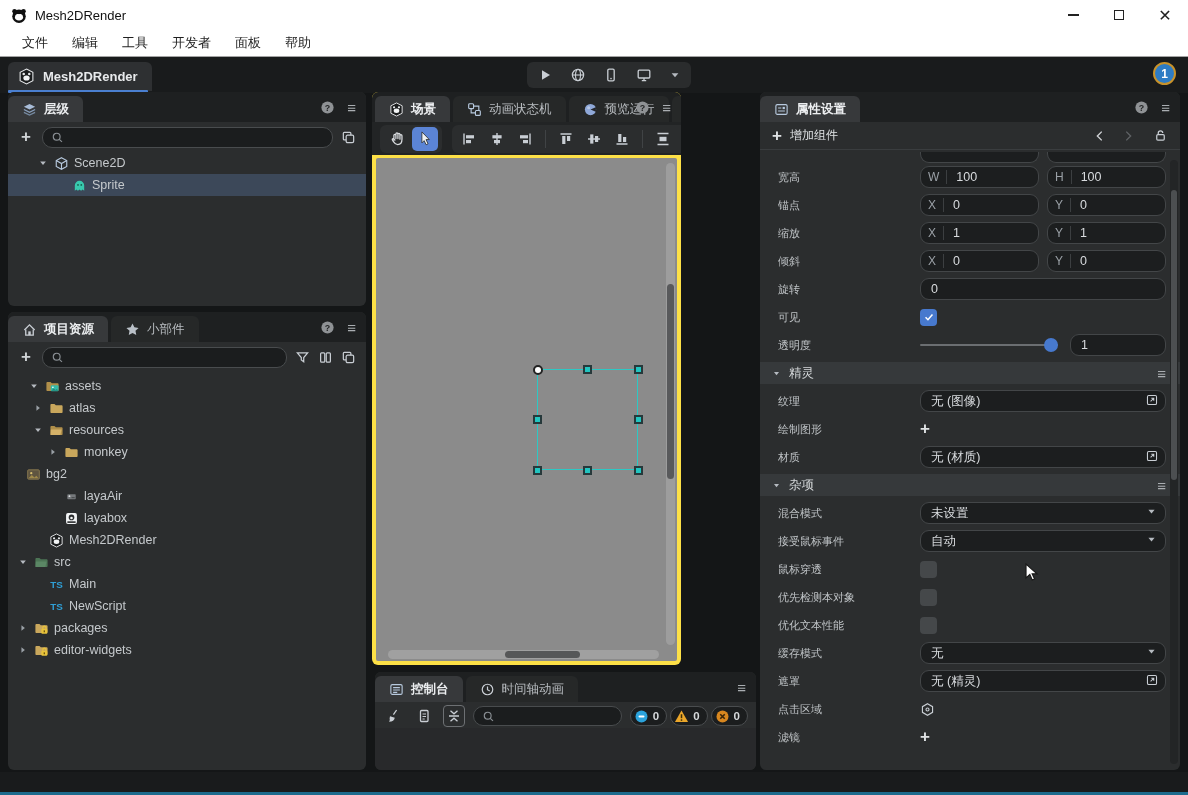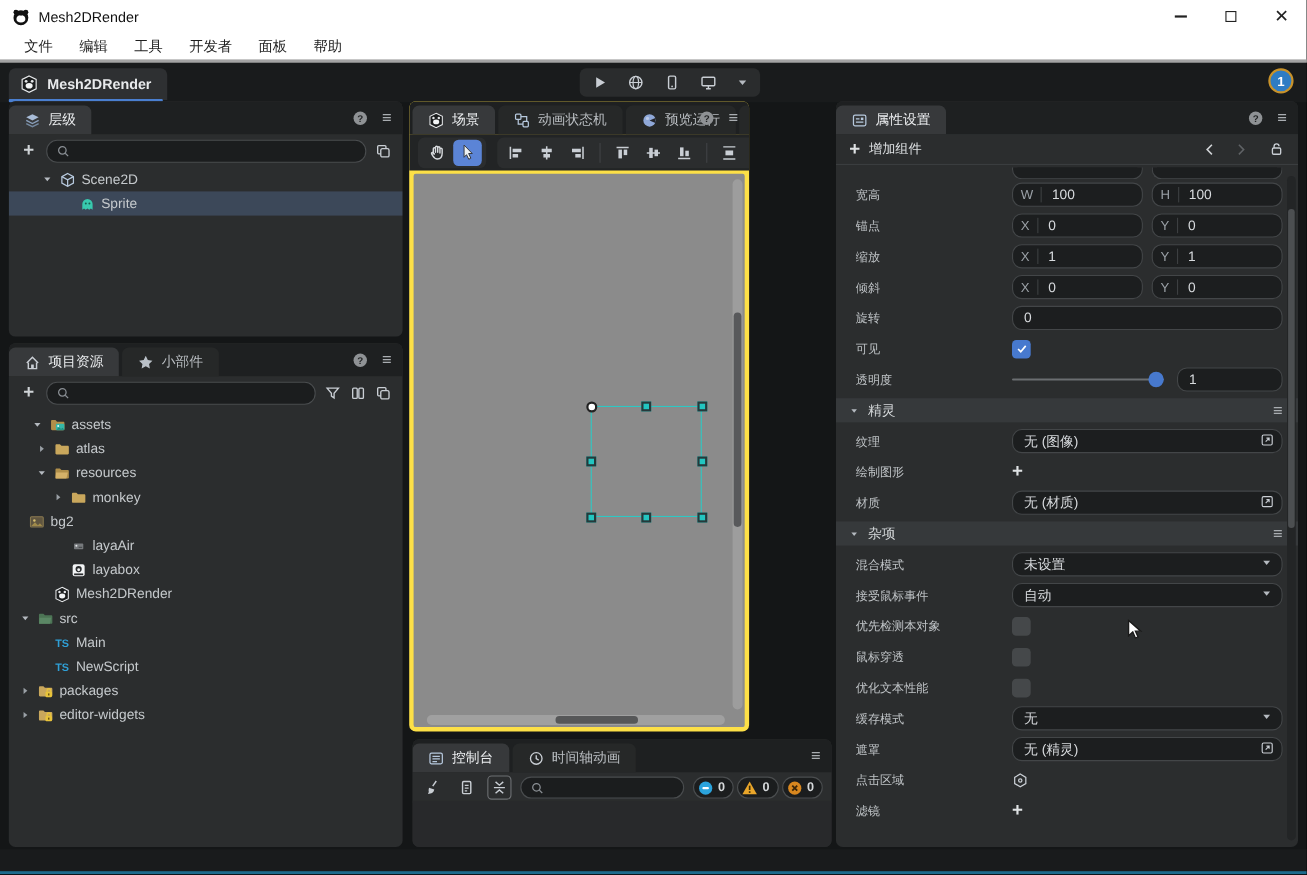--- a/index.html
+++ b/index.html
@@ -9,37 +9,37 @@
 .icon{display:inline-flex;align-items:center;justify-content:center;flex:none;line-height:1}
 svg{display:block}
 
 
 .titlebar{position:absolute;left:0;top:0;width:1188px;height:30px;background:#ffffff;display:flex;align-items:center;padding-left:10px;color:#1a1a1a}
 .wtitle{font-size:13px;margin-left:7px;color:#111}
 .wctrl{position:absolute;right:0;top:0;height:30px;display:flex}
 .wbtn{width:46px;height:30px;display:flex;align-items:center;justify-content:center;color:#222;font-size:13px;cursor:default}
 .wbtn .box{width:10px;height:10px;border:1.2px solid #222}
 .wbtn .bar{width:11px;height:1.5px;background:#222}
-.menubar{position:absolute;left:0;top:30px;width:1188px;height:27px;background:#ffffff;display:flex;align-items:center;padding-left:10px;gap:0;border-bottom:3px solid #a3a3a3}
+.menubar{position:absolute;left:0;top:30px;width:1188px;height:27px;background:#ffffff;display:flex;align-items:center;padding-left:10px;gap:0;border-bottom:1px solid #a3a3a3}
 .menu-item{color:#1f1f1f;font-size:13px;padding:0 12px;height:27px;display:flex;align-items:center}
 
 
 .tabstrip{position:absolute;left:0;top:57px;width:1188px;height:36px;background:#191b1c}
 .projtab{position:absolute;left:8px;top:5px;height:29px;min-width:132px;background:#2e3032;border-radius:6px 6px 0 0;display:flex;align-items:center;padding:0 14px 0 10px;gap:8px}
 .projtab .lbl{color:#e8eaec;font-weight:bold;font-size:13px}
 .projtab-underline{position:absolute;left:8px;top:33px;width:140px;height:3px;background:#4a7fd0;border-radius:1px}
 .playbar{position:absolute;left:527px;top:5px;height:26px;background:#2a2c2d;border-radius:6px;display:flex;align-items:center;padding:0 10px;gap:17px}
 .playbar .icon{cursor:default}
 .notif{position:absolute;right:12px;top:5px;width:23px;height:23px;border-radius:50%;background:#2e7cc4;border:2px solid #c8922a;color:#fff;font-weight:bold;font-size:12px;display:flex;align-items:center;justify-content:center}
 
 
 .panel{position:absolute;background:#2b2d2e;border-radius:6px;overflow:hidden}
 .phead{height:30px;background:#1e2021;display:flex;align-items:flex-end;position:relative}
 .ptab{height:26px;display:flex;align-items:center;gap:7px;padding:0 14px;border-radius:6px 6px 0 0;background:#262828;color:#b9bdc1;margin-right:3px;font-size:12.5px;white-space:nowrap}
-.ptab.active{background:#37393b;color:#eceef0;font-weight:normal}
+.ptab.active{background:#37393b;color:#eceef0;font-weight:bold}
 .phead-icons{position:absolute;right:10px;top:0;height:30px;display:flex;align-items:center;gap:12px}
 .mi{color:#a9adb1;font-size:15px;cursor:default}
 .ptools{height:30px;display:flex;align-items:center;padding:0 10px;gap:8px}
 .searchbox{flex:1;height:21px;background:#1b1d1e;border:1px solid #494c4e;border-radius:10px;display:flex;align-items:center;padding:0 8px;gap:5px}
 .plusbtn{color:#cfd3d6;font-size:17px;font-weight:bold;width:16px;text-align:center}
 
 
 .tree-row{height:22px;display:flex;align-items:center;gap:5px;white-space:nowrap;color:#c5c9cc}
 .tree-row.selected{background:#3c4859}
 .tw{width:13px;display:flex;justify-content:center;flex:none}
@@ -952,27 +952,27 @@
               <span class="val">自动</span>
               <span class="caret"><span class="icon">
                   <svg width="11" height="11" viewBox="0 0 16 16" fill="none">
                     <path d="M3.5 5.5h9L8 11Z" fill="#b5bac0"></path>
                   </svg>
                 </span></span>
             </div>
           </div>
         </div>
         <div class="irow">
+          <span class="ilabel">鼠标穿透</span>
+          <div class="ictrl">
+      <span class="cb "></span>
+          </div>
+        </div>
+        <div class="irow">
           <span class="ilabel">优先检测本对象</span>
-          <div class="ictrl">
-      <span class="cb "></span>
-          </div>
-        </div>
-        <div class="irow">
-          <span class="ilabel">鼠标穿透</span>
           <div class="ictrl">
       <span class="cb "></span>
           </div>
         </div>
         <div class="irow">
           <span class="ilabel">优化文本性能</span>
           <div class="ictrl">
       <span class="cb "></span>
           </div>
         </div>

